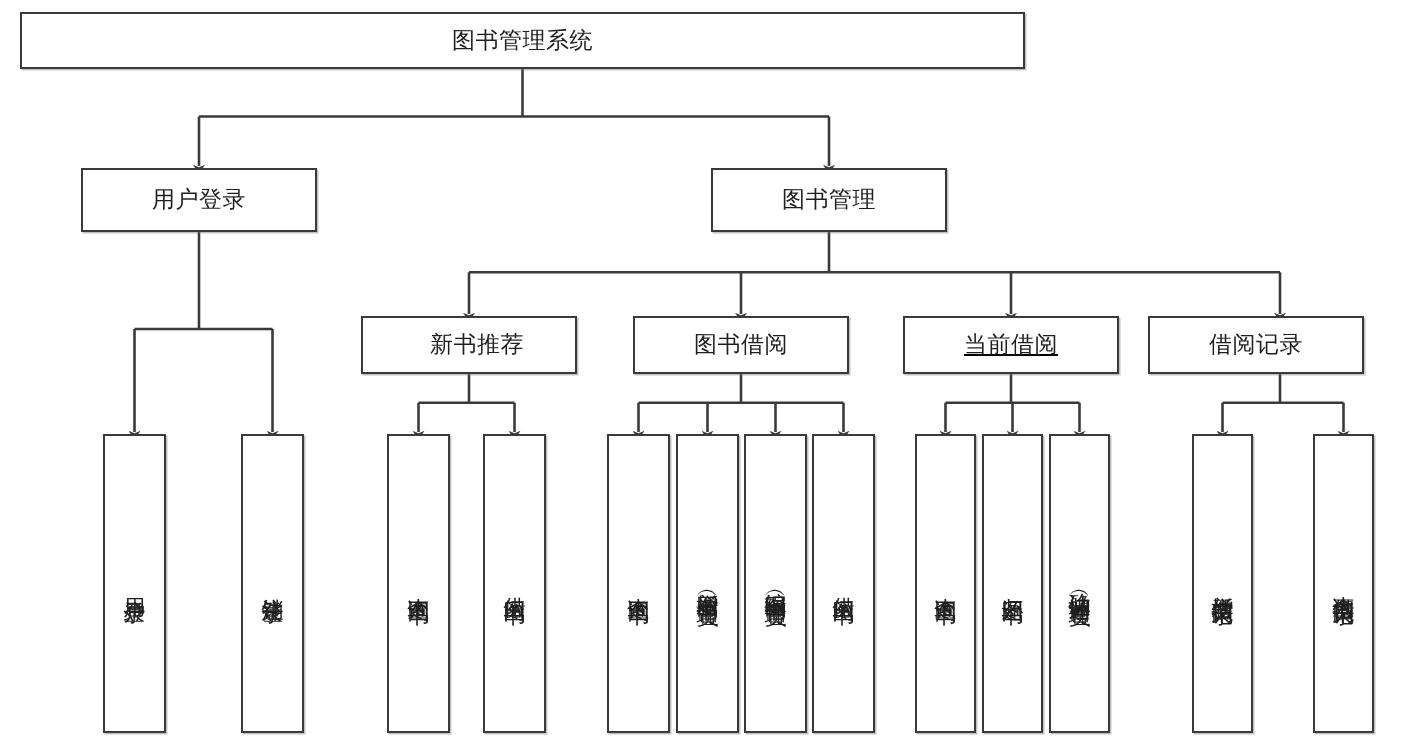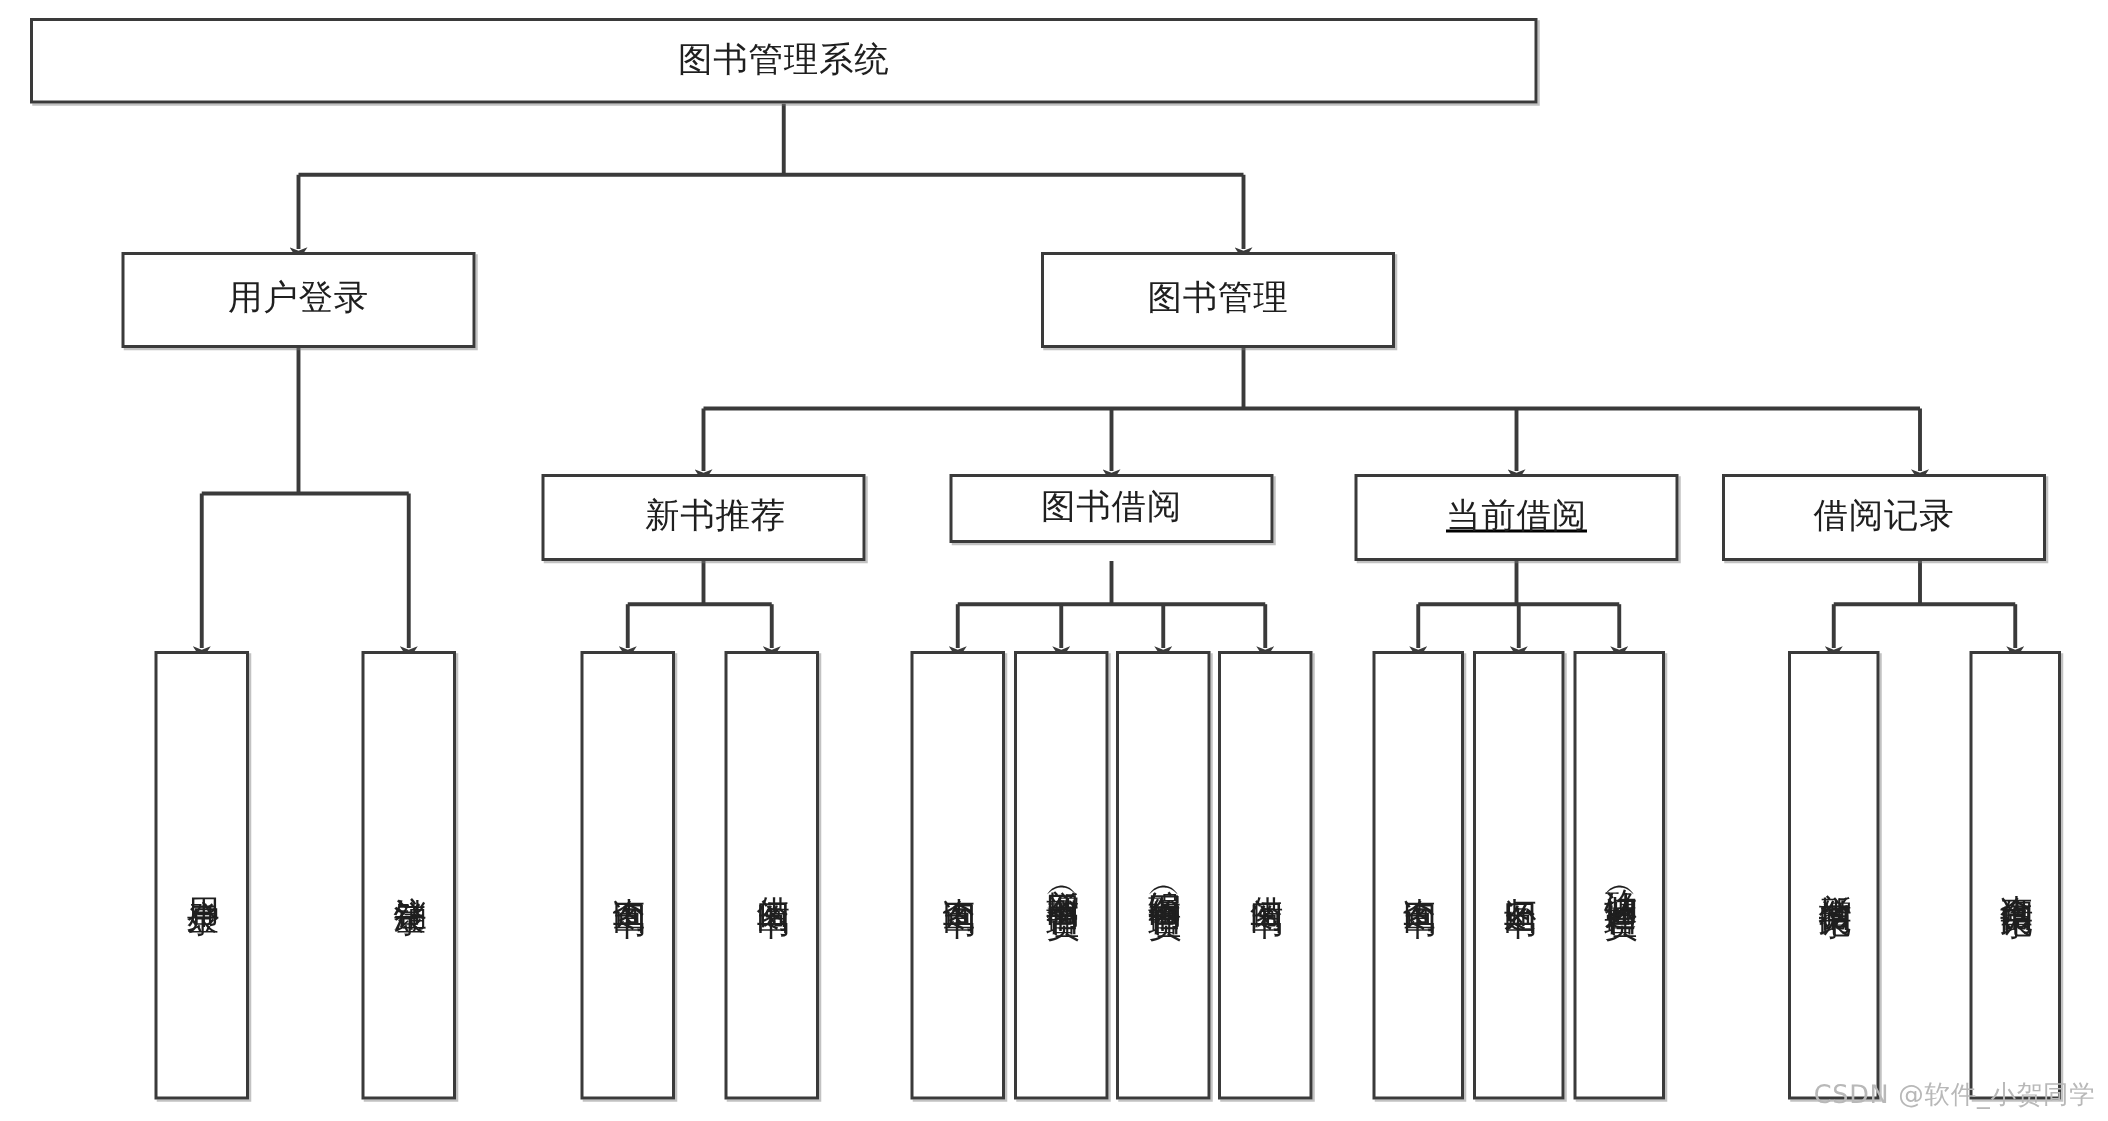--- a/index.html
+++ b/index.html
@@ -113,27 +113,27 @@
       </g>
   </svg>
 
   <div id="nodes">
       <div class="node h" style="left: 20px; top: 12px; width: 1005px; height: 57px;">
         <span class="label">图书管理系统</span>
       </div>
       <div class="node h" style="left: 81px; top: 168px; width: 236px; height: 64px;">
         <span class="label">用户登录</span>
       </div>
-      <div class="node h" style="left: 694px; top: 168px; width: 236px; height: 64px;">
+      <div class="node h" style="left: 711px; top: 168px; width: 236px; height: 64px;">
         <span class="label">图书管理</span>
       </div>
       <div class="node h" style="left: 361px; top: 316px; width: 216px; height: 58px; padding-left: 16px;">
         <span class="label">新书推荐</span>
       </div>
-      <div class="node h" style="left: 633px; top: 316px; width: 216px; height: 46px;">
+      <div class="node h" style="left: 633px; top: 316px; width: 216px; height: 58px;">
         <span class="label">图书借阅</span>
       </div>
       <div class="node h" style="left: 903px; top: 316px; width: 216px; height: 58px; text-decoration: underline;">
         <span class="label">当前借阅</span>
       </div>
       <div class="node h" style="left: 1148px; top: 316px; width: 216px; height: 58px;">
         <span class="label">借阅记录</span>
       </div>
       <div class="node v" style="left: 103px; top: 434px; width: 63px; height: 299px;">
         <span class="label">用户登录</span>
@@ -169,14 +169,13 @@
         <span class="label">确认归还（管理员）</span>
       </div>
       <div class="node v" style="left: 1192px; top: 434px; width: 61px; height: 299px;">
         <span class="label">新增借阅记录</span>
       </div>
       <div class="node v" style="left: 1313px; top: 434px; width: 61px; height: 299px;">
         <span class="label">查询借阅记录</span>
       </div>
     </div>
 
-  <div id="watermark">CSDN @软件_小贺同学</div>
 </div>
 
 </body></html>

